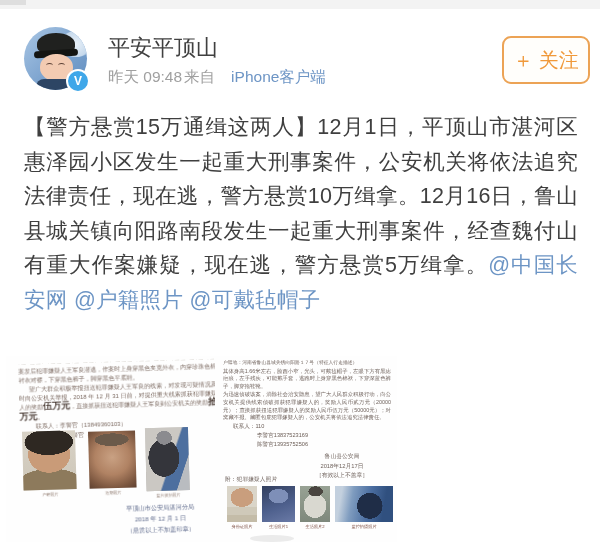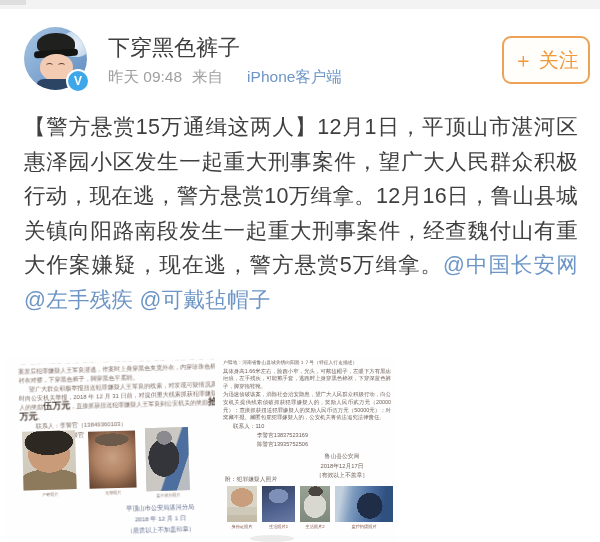--- a/index.html
+++ b/index.html
@@ -31,22 +31,22 @@
   .av-eye.l{left:22px;} .av-eye.r{left:34px;}
   .av-body{position:absolute;left:12px;top:52px;width:40px;height:14px;border-radius:8px 8px 0 0;
     background:#2d4564;}
   .vbadge{
     position:absolute;left:66px;top:60px;width:20px;height:20px;border-radius:50%;
     background:#3fa7e9;border:2px solid #ffffff;color:#fff;font-size:12px;font-weight:bold;
     display:flex;align-items:center;justify-content:center;z-index:3;
   }
   .uname{position:absolute;left:108px;top:24px;font-size:22px;color:#404040;cursor:pointer;}
   .meta{position:absolute;left:108px;top:58px;font-size:15.5px;color:#a0a0a0;}
-  .meta .src{margin-left:10px;}
-  .meta a{color:#6d95c5;text-decoration:none;margin-left:24px;cursor:pointer;}
+  .meta .src{margin-left:2px;}
+  .meta a{color:#6d95c5;text-decoration:none;margin-left:16px;cursor:pointer;}
   .follow{
     position:absolute;right:10px;top:27px;width:88px;height:48px;
     background:#fffefb;border:2px solid #eca355;border-radius:9px;
     color:#f0993a;font-size:20px;font-family:"Liberation Sans",sans-serif;
     display:flex;align-items:center;justify-content:center;cursor:pointer;
   }
 
   
   .content{
     position:absolute;left:24px;top:110px;width:554px;
@@ -130,29 +130,29 @@
   <div class="avatar">
     <i class="av-cloud"></i>
     <i class="av-hat"></i>
     <i class="av-brim"></i>
     <i class="av-face"></i>
     <i class="av-eye l"></i>
     <i class="av-eye r"></i>
     <i class="av-body"></i>
   </div>
   <div class="vbadge">V</div>
-  <div class="uname">下穿黑色裤子</div>
+  <div class="uname">平安平顶山</div>
   <div class="meta">
     <span>昨天 09:48</span><span class="src">来自</span><a>iPhone客户端</a>
   </div>
   <button class="follow">＋ 关注</button>
 </div>
 
 <div class="content">
-  <span>【警方悬赏15万通缉这两人】12月1日，平顶山市湛河区惠泽园小区发生一起重大刑事案件，望广大人民群众积极行动，现在逃，警方悬赏10万缉拿。12月16日，鲁山县城关镇向阳路南段发生一起重大刑事案件，经查魏付山有重大作案嫌疑，现在逃，警方悬赏5万缉拿。</span><a>@中国长安网</a> <a>@左手残疾</a> <a>@可戴毡帽子</a>
+  <span>【警方悬赏15万通缉这两人】12月1日，平顶山市湛河区惠泽园小区发生一起重大刑事案件，公安机关将依法追究法律责任，现在逃，警方悬赏10万缉拿。12月16日，鲁山县城关镇向阳路南段发生一起重大刑事案件，经查魏付山有重大作案嫌疑，现在逃，警方悬赏5万缉拿。</span><a>@中国长安网</a> <a>@户籍照片</a> <a>@可戴毡帽子</a>
 </div>
 
 <div class="attachments">
 
   <div class="poster poster-left">
     <div class="tilt">
       <div class="faintline">·— ——· ·—— —·— ——· ·—· ——— ·—— ——· ·—— —·— ·— ——·</div>
       <p class="pp">案发后犯罪嫌疑人王军良潜逃，作案时上身穿黑色夹克外衣，内穿珍珠色棉衬衣对襟，下穿黑色裤子，脚穿黑色平底鞋。</p>
       <p class="pp"><span class="ind"></span><span>望广大群众积极举报扭送犯罪嫌疑人王军良的线索，对发现可疑情况及时向公安机关举报，2018 年 12 月 31 日前，对提供重大线索抓获犯罪嫌疑人的奖励</span><b class="money">伍万元</b><span>，直接抓获扭送犯罪嫌疑人王军良到公安机关的奖励</span><b class="money">拾万元</b><span>。</span></p>
       <p class="contact">联系人：李警官（13849360103）</p>

